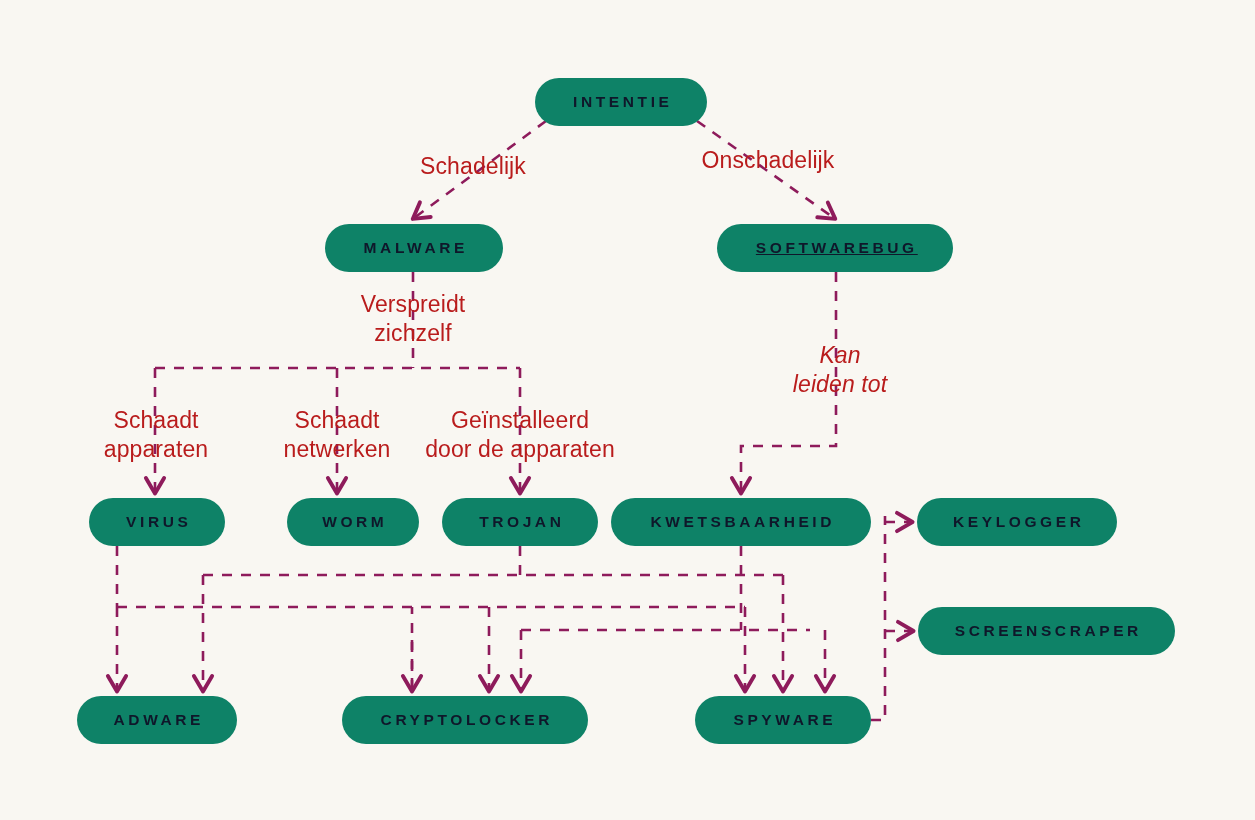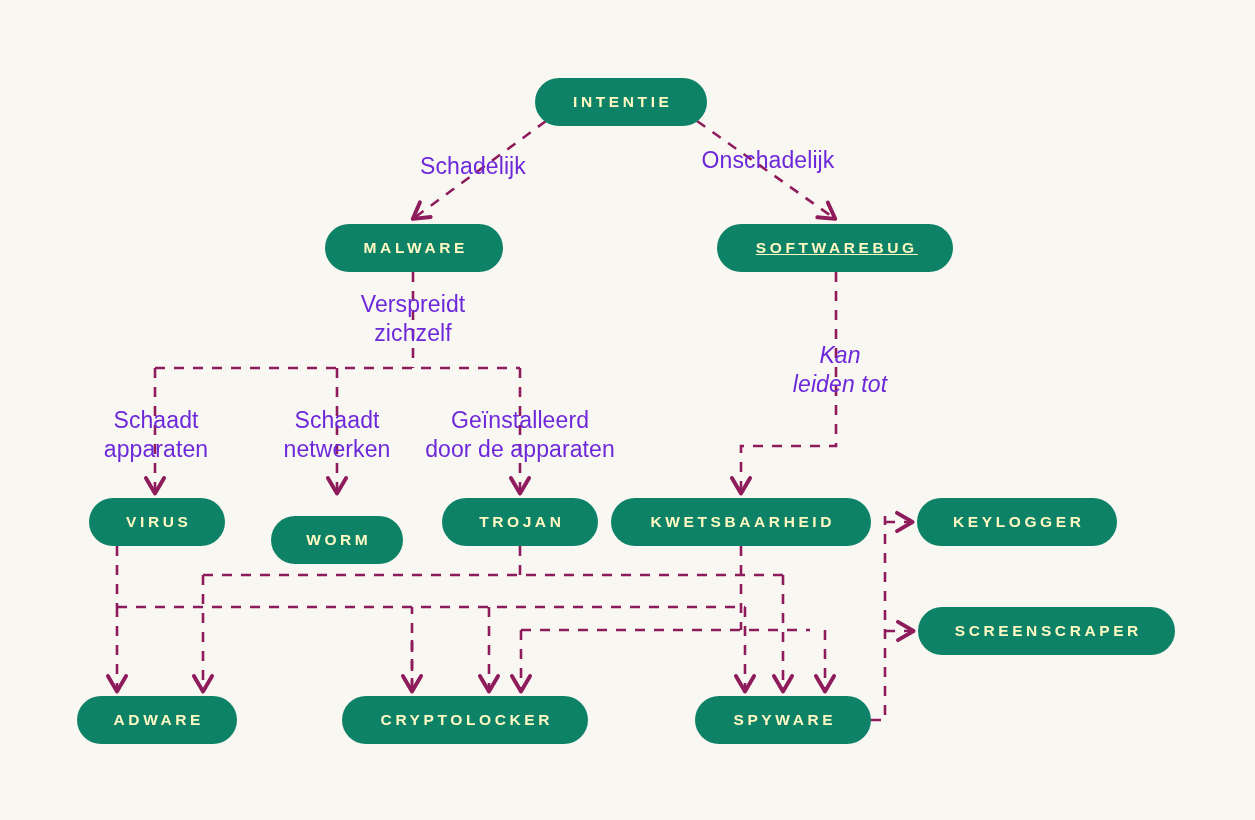--- a/index.html
+++ b/index.html
@@ -28,32 +28,32 @@
     height: 820px;
     pointer-events: none;
   }
   .node {
     position: absolute;
     box-sizing: border-box;
     display: flex;
     align-items: center;
     justify-content: center;
     background: #0E8267;
-    color: #fef9c3;
+    color: #0f172a;
     border-radius: 999px;
     font-size: 15.5px;
     font-weight: bold;
     letter-spacing: 3.6px;
     text-indent: 3.6px;
     white-space: nowrap;
     height: 48px;
   }
   .edge-label {
     position: absolute;
-    color: #6d28d9;
+    color: #b91c1c;
     font-size: 23px;
     font-weight: normal;
     line-height: 1.24;
     text-align: center;
     white-space: pre-line;
     letter-spacing: 0.1px;
   }
 </style>
 </head>
 <body>
@@ -104,21 +104,21 @@
       <path d="M 871,720 L 885,720 L 885,516"></path>
       <path d="M 885,522 L 911,522" marker-end="url(#arrow)"></path>
       <path d="M 885,631 L 912,631" marker-end="url(#arrow)"></path>
     </g>
   </svg>
 
   <div class="node" style="left:535px; top:78px;  width:172px;">INTENTIE</div>
   <div class="node" style="left:325px; top:224px; width:178px;">MALWARE</div>
   <div class="node" style="left:717px; top:224px; width:236px;text-decoration:underline;">SOFTWAREBUG</div>
   <div class="node" style="left:89px;  top:498px; width:136px;">VIRUS</div>
-  <div class="node" style="left:271px; top:498px; width:132px;margin-top:18px;">WORM</div>
+  <div class="node" style="left:287px; top:498px; width:132px;">WORM</div>
   <div class="node" style="left:442px; top:498px; width:156px;">TROJAN</div>
   <div class="node" style="left:611px; top:498px; width:260px;">KWETSBAARHEID</div>
   <div class="node" style="left:917px; top:498px; width:200px;">KEYLOGGER</div>
   <div class="node" style="left:918px; top:607px; width:257px;">SCREENSCRAPER</div>
   <div class="node" style="left:77px;  top:696px; width:160px;">ADWARE</div>
   <div class="node" style="left:342px; top:696px; width:246px;">CRYPTOLOCKER</div>
   <div class="node" style="left:695px; top:696px; width:176px;">SPYWARE</div>
 
   <div class="edge-label" style="left:414px; top:152px; width:118px;">Schadelijk</div>
   <div class="edge-label" style="left:693px; top:146px; width:150px;">Onschadelijk</div>

